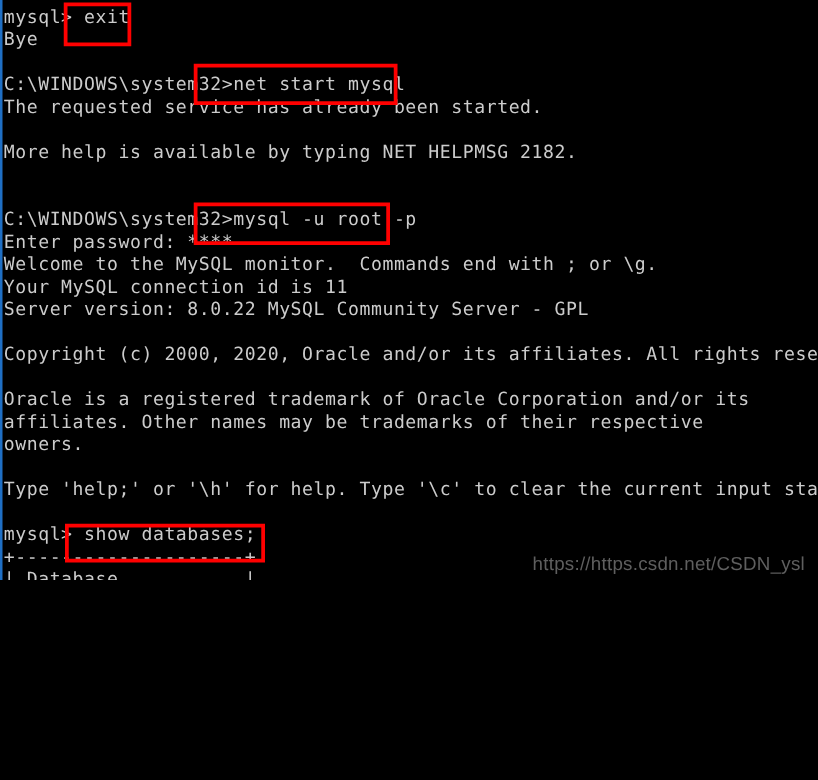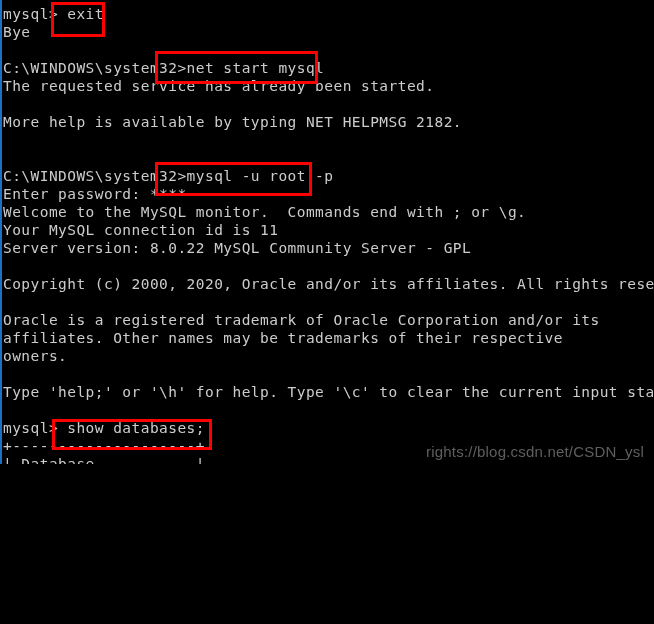--- a/index.html
+++ b/index.html
@@ -96,15 +96,15 @@
 | performance_schema |
 | sys                |
 +--------------------+
 4 rows in set (0.01 sec)</pre>
 
   <div class="hl-box" style="left: 51px; top: 2px; width: 54px; height: 35px; border-color: rgb(255, 0, 0);"></div>
   <div class="hl-box" style="left: 155px; top: 51px; width: 163px; height: 33px; border-color: rgb(255, 0, 0);"></div>
   <div class="hl-box" style="left: 155px; top: 162px; width: 157px; height: 34px; border-color: rgb(255, 0, 0);"></div>
   <div class="hl-box" style="left: 52px; top: 419px; width: 160px; height: 31px; border-color: rgb(255, 0, 0);"></div>
 
-  <div id="watermark">rights://blog.csdn.net/CSDN_ysl</div>
+  <div id="watermark">https://https.csdn.net/CSDN_ysl</div>
 
 </div>
 
 </body></html>

